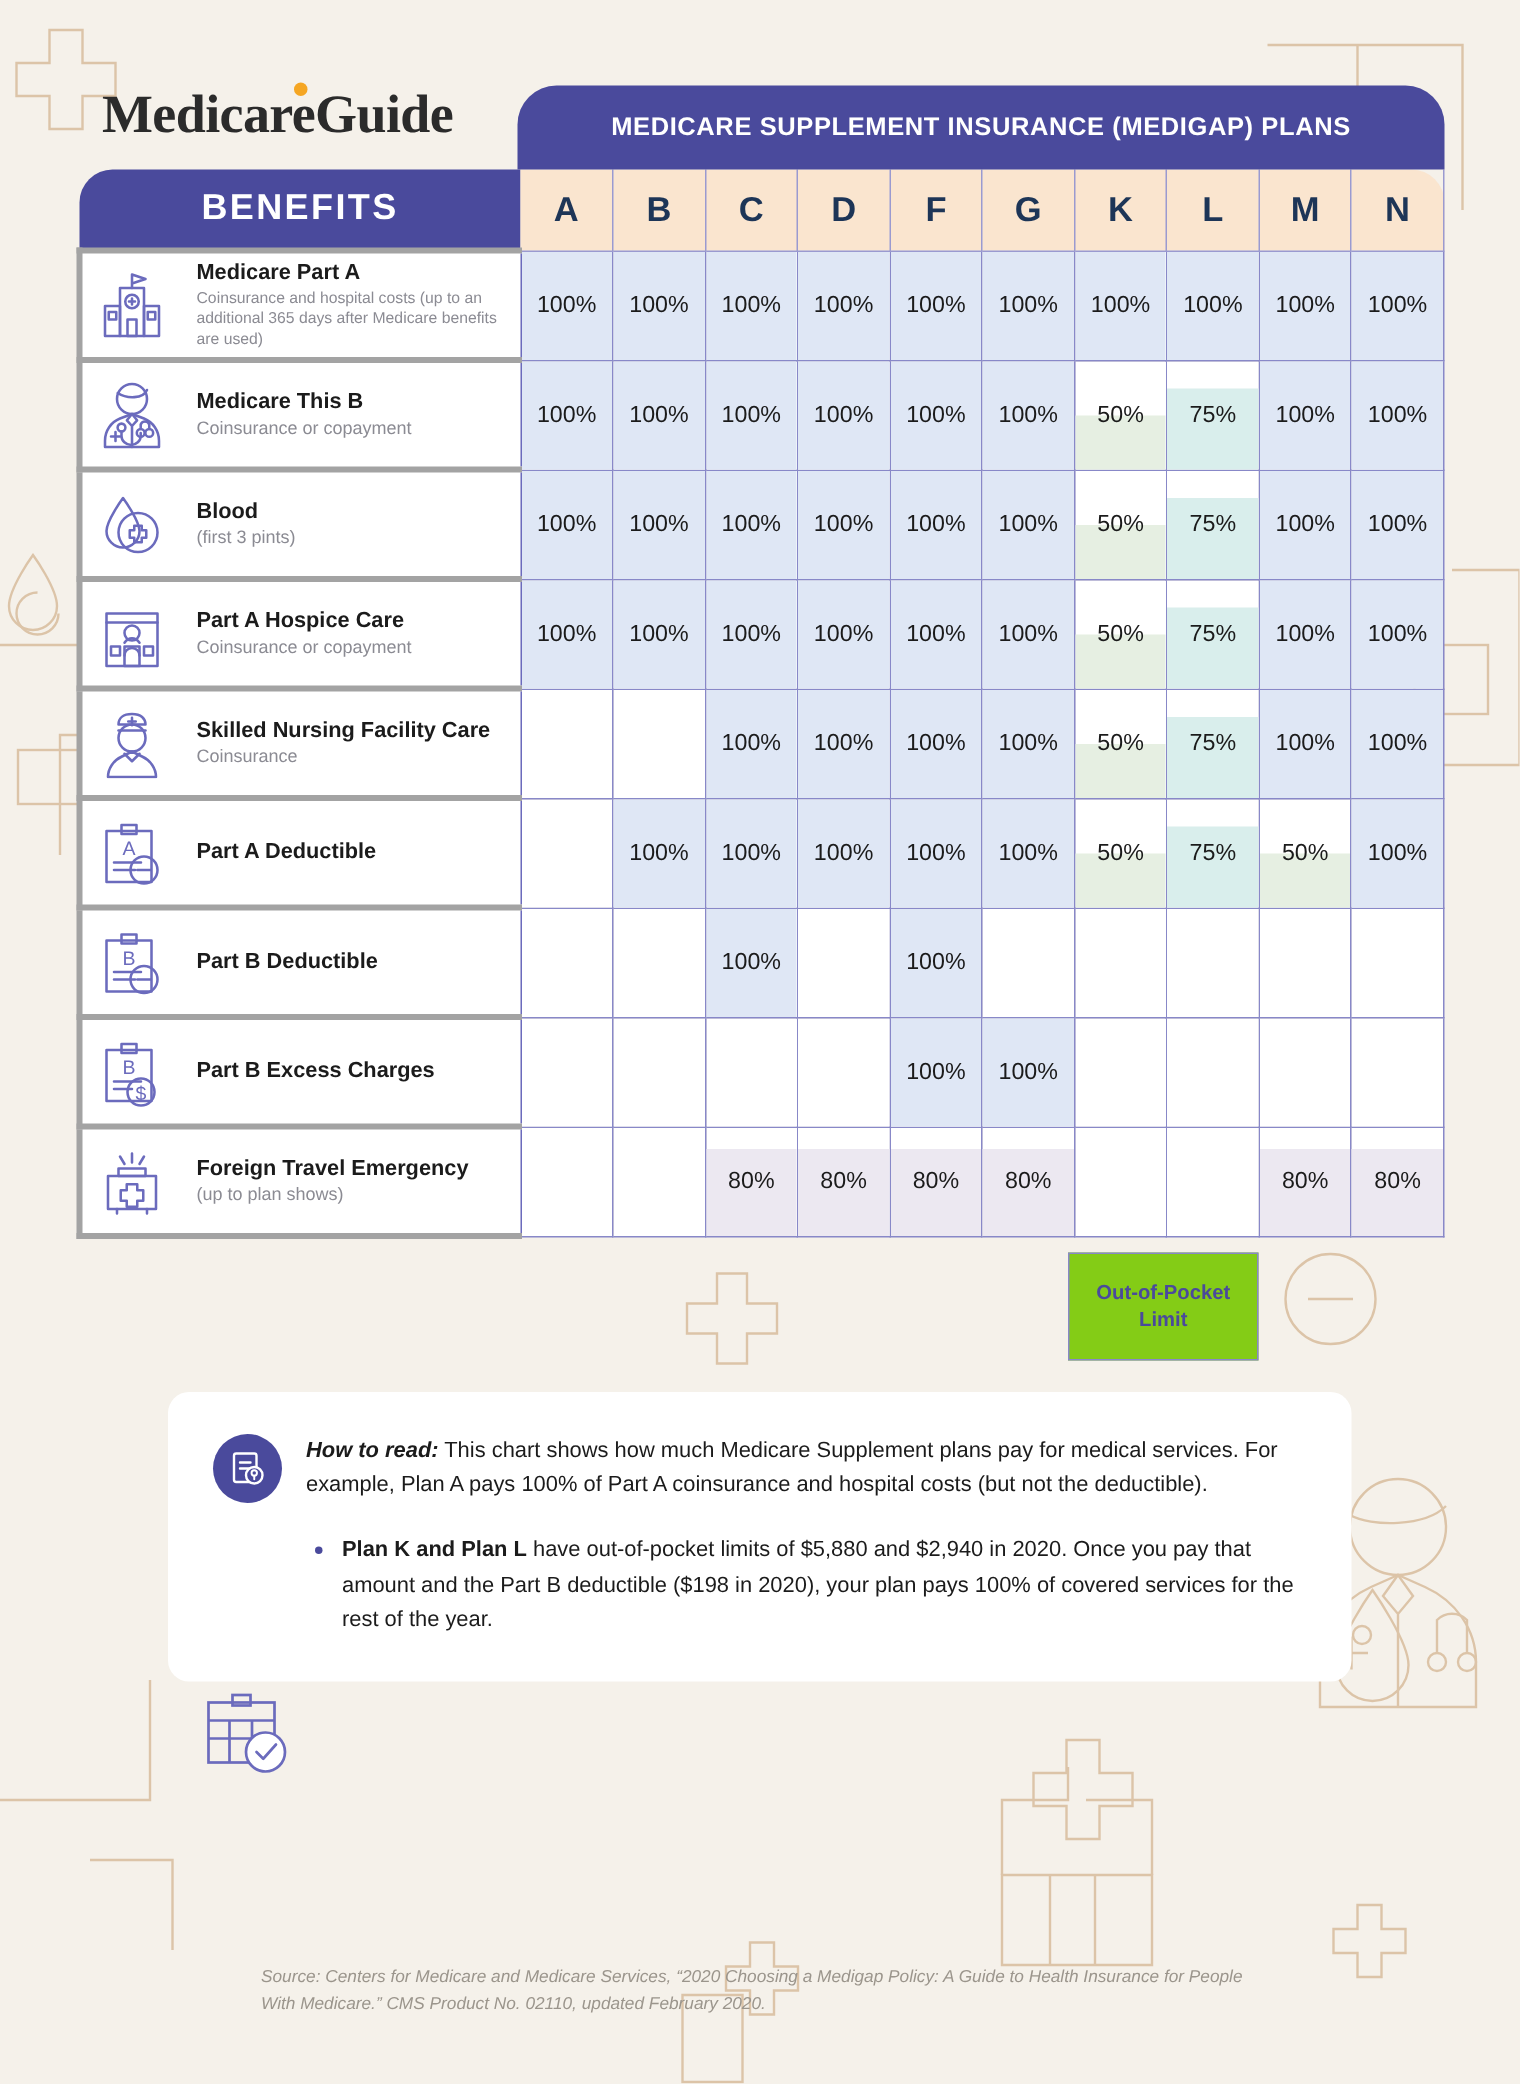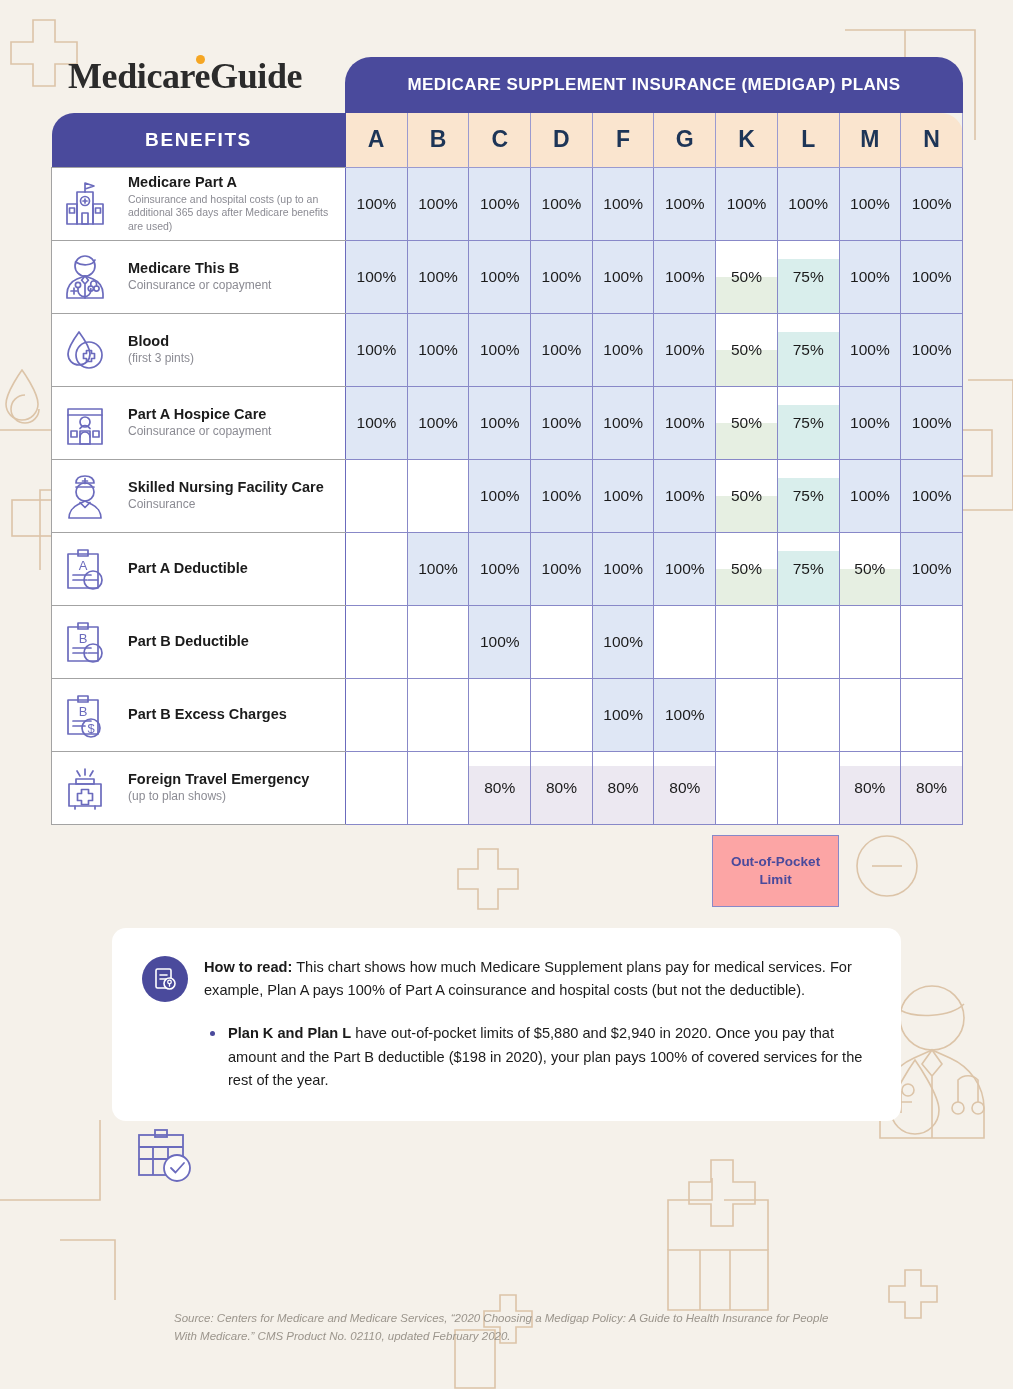--- a/index.html
+++ b/index.html
@@ -65,21 +65,21 @@
   }
   table.chart {
     border-collapse: collapse;
     width: 912px;
     table-layout: fixed;
   }
   th.benefits-head {
     width: 294px;
     background: #4a4a9c;
     color: #fff;
-    font-size: 19px;
+    font-size: 24px;
     font-weight: 700;
     letter-spacing: 1.6px;
     height: 54px;
     text-align: center;
     border-top-left-radius: 22px;
     border: none;
   }
   th.plan-head {
     background: #fae5cf;
     color: #1d3557;
@@ -88,21 +88,21 @@
     height: 54px;
     text-align: center;
     border-right: 1px solid #9a9ad0;
     border-bottom: 1px solid #9a9ad0;
   }
   th.plan-head:first-of-type { border-left: 1px solid #9a9ad0; }
   th.plan-head.last { border-top-right-radius: 22px; border-right: 1px solid #9a9ad0; }
 
   td.benefit-cell {
     background: #ffffff;
-    border: 1px solid #a3a3a3;
+    border: 4px solid #a3a3a3;
     border-right: 1px solid #6b6bbd;
     padding: 0 10px 0 0;
     vertical-align: middle;
     height: 73px;
   }
   .benefit-inner { display: flex; align-items: center; gap: 10px; }
   .benefit-icon {
     width: 66px; min-width: 66px;
     display: flex; align-items: center; justify-content: center;
   }
@@ -134,21 +134,21 @@
     z-index: 1;
     font-size: 15.5px;
     color: #1b1b1b;
   }
 
   
   .oop-box {
     position: absolute;
     left: 712px; top: 835px;
     width: 127px; height: 72px;
-    background: #fca5a5;
+    background: #84cc16;
     border: 1px solid #8888c8;
     display: flex;
     flex-direction: column;
     align-items: center;
     justify-content: center;
     z-index: 3;
   }
   .oop-box span {
     color: #4a4a9c;
     font-size: 13.5px;
@@ -174,21 +174,21 @@
     background: #4a4a9c;
     display: flex; align-items: center; justify-content: center;
     margin-top: 2px;
   }
   .howto-intro {
     font-size: 14.6px;
     color: #1b1b1b;
     line-height: 1.55;
     padding-top: 2px;
   }
-  .howto-intro b { font-weight: 700; }
+  .howto-intro b { font-weight: 700; font-style: italic; }
 
   ul.howto-list { list-style: none; margin: 20px 0 0 66px; }
   ul.howto-list li {
     position: relative;
     font-size: 14.6px;
     color: #1b1b1b;
     line-height: 1.62;
     margin-bottom: 20px;
     padding-left: 20px;
   }

